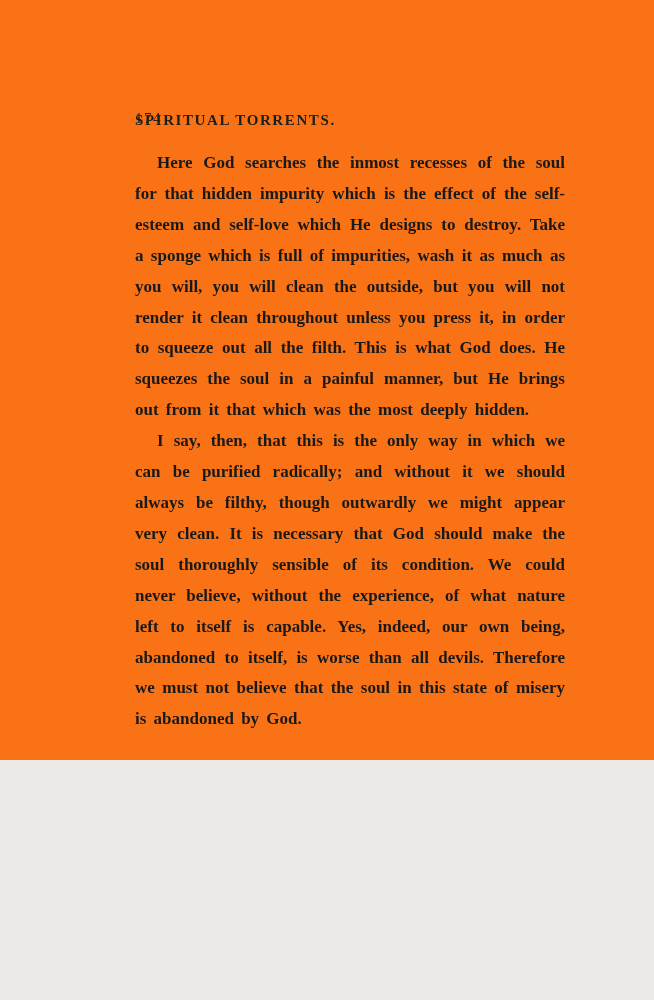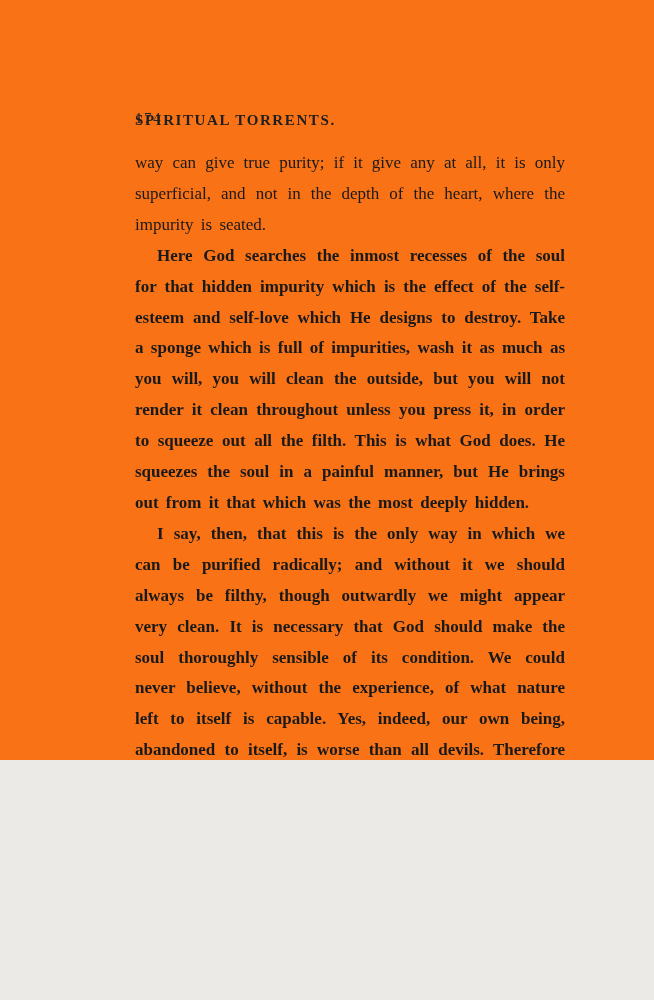--- a/index.html
+++ b/index.html
@@ -81,21 +81,20 @@
 <body>
 
 <div class="page">
 
   <div class="header-row">
     <span class="page-num">174</span>
     <span class="running-header">SPIRITUAL TORRENTS.</span>
   </div>
 
   <div class="body-text">
-    <p class="para">way can give true purity; if it give any at all, it is only superficial, and not in the depth of the heart, where the impurity is seated.</p>
     <p class="para indent">Here God searches the inmost recesses of the soul for that hidden impurity which is the effect of the self-esteem and self-love which He designs to destroy. Take a sponge which is full of impurities, wash it as much as you will, you will clean the outside, but you will not render it clean throughout unless you press it, in order to squeeze out all the filth. This is what God does. He squeezes the soul in a painful manner, but He brings out from it that which was the most deeply hidden.</p>
     <p class="para indent">I say, then, that this is the only way in which we can be purified radically; and without it we should always be filthy, though outwardly we might appear very clean. It is necessary that God should make the soul thoroughly sensible of its condition. We could never believe, without the experience, of what nature left to itself is capable. Yes, indeed, our own being, abandoned to itself, is worse than all devils. Therefore we must not believe that the soul in this state of misery is abandoned by God.</p>
   </div>
 
   <div class="ink-mark"></div>
   <div class="speck"></div>
 
 </div>
 
 </body></html>

